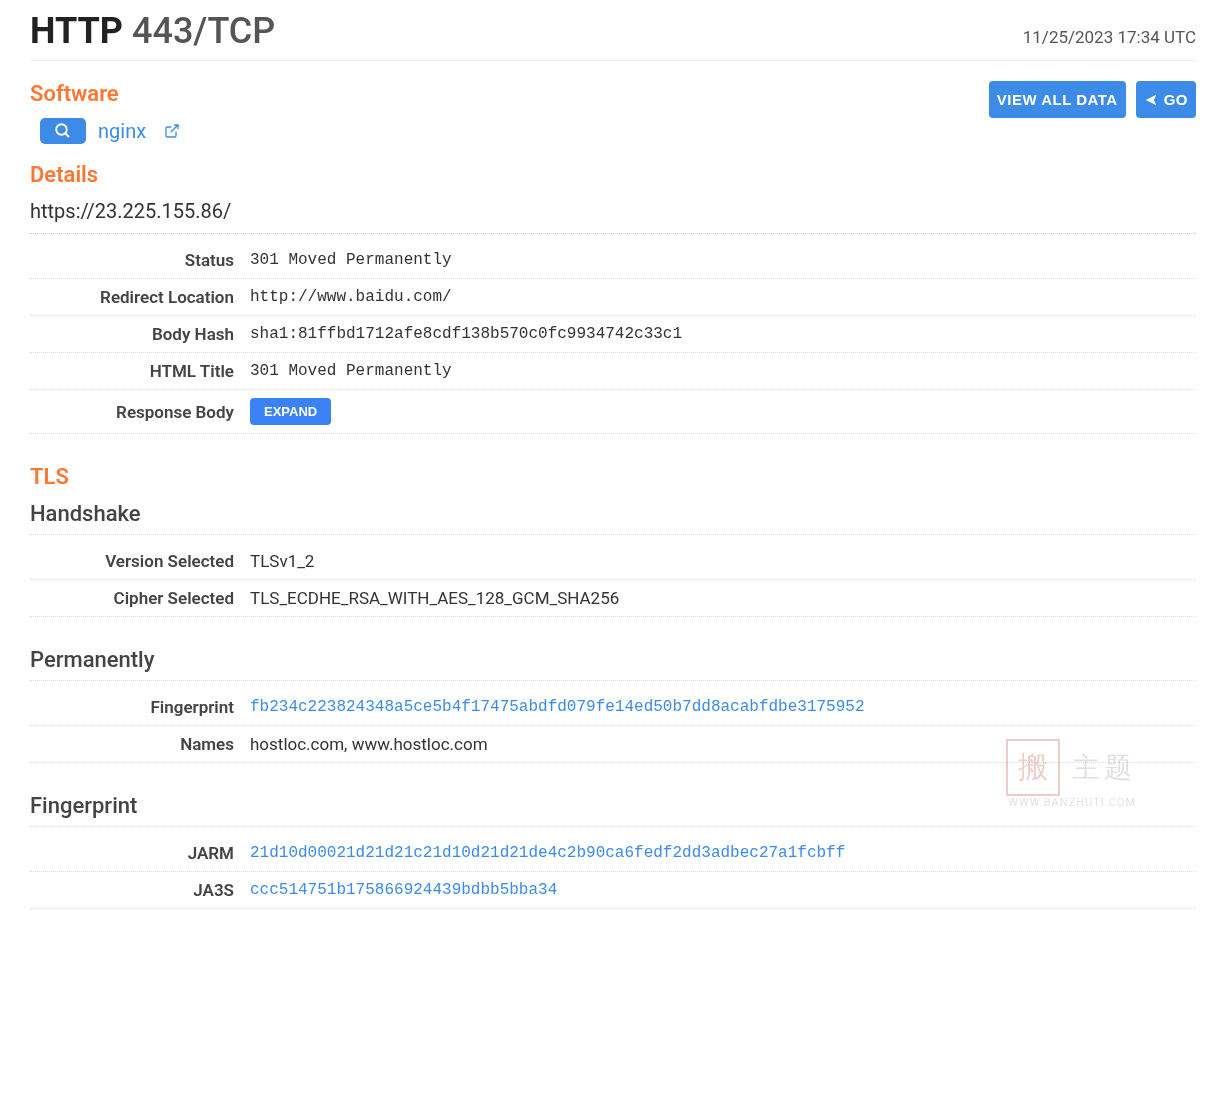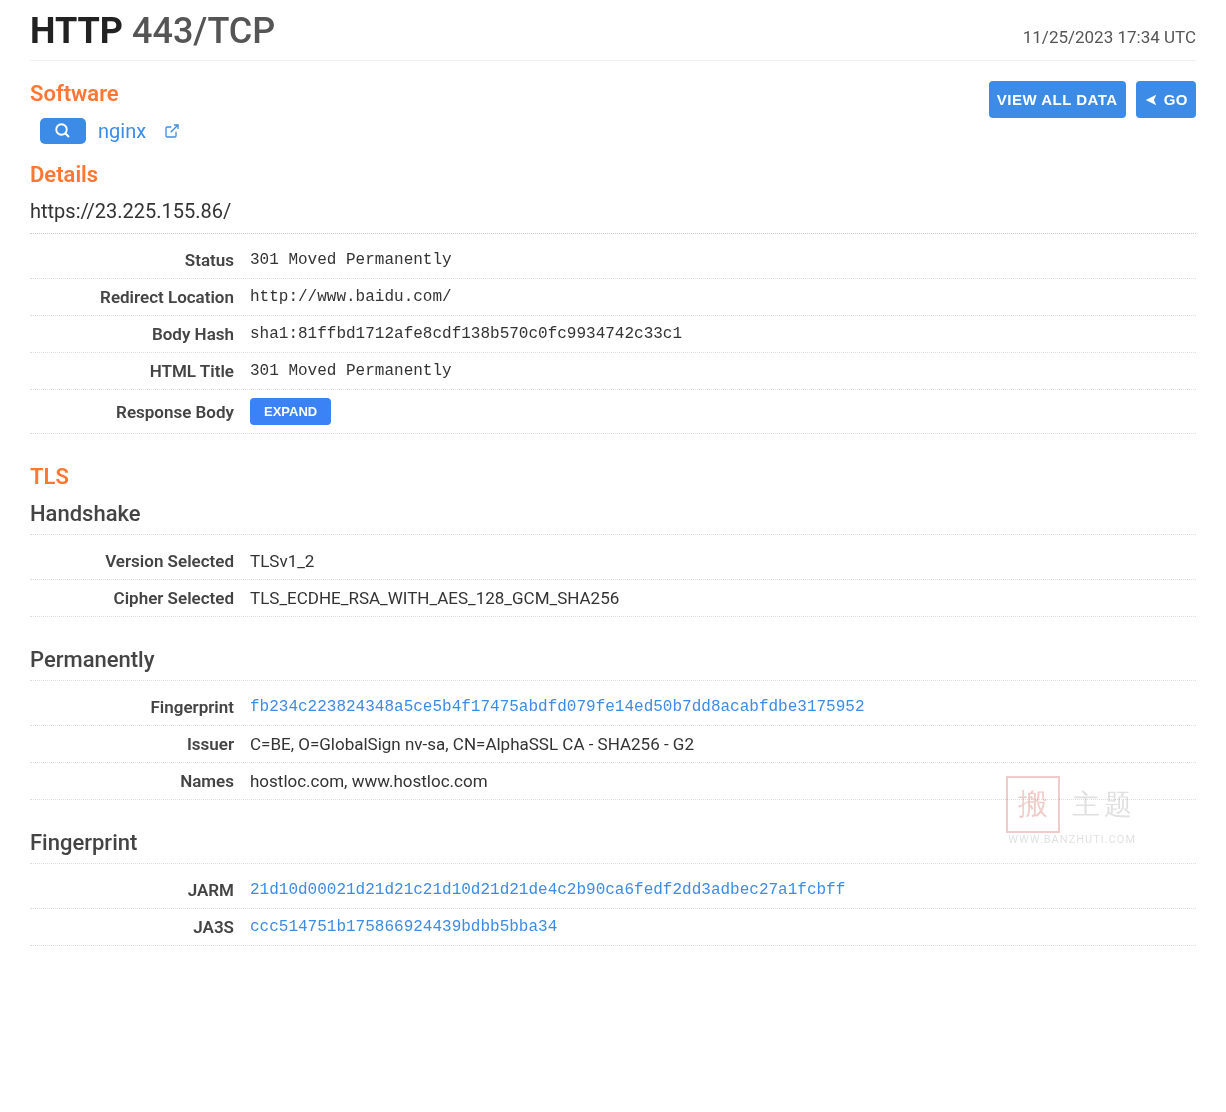--- a/index.html
+++ b/index.html
@@ -118,24 +118,20 @@
   </div>
 </div>
 
 <div class="subsection">
   <div class="sub-title">Permanently</div>
   <div class="kv-row">
     <div class="kv-key">Fingerprint</div>
     <div class="kv-val link">fb234c223824348a5ce5b4f17475abdfd079fe14ed50b7dd8acabfdbe3175952</div>
   </div>
   <div class="kv-row">
-    <div class="kv-key">Issuer</div>
-    <div class="kv-val">C=BE, O=GlobalSign nv-sa, CN=AlphaSSL CA - SHA256 - G2</div>
-  </div>
-  <div class="kv-row">
     <div class="kv-key">Names</div>
     <div class="kv-val">hostloc.com, www.hostloc.com</div>
   </div>
 </div>
 
 <div class="subsection">
   <div class="sub-title">Fingerprint</div>
   <div class="kv-row">
     <div class="kv-key">JARM</div>
     <div class="kv-val link">21d10d00021d21d21c21d10d21d21de4c2b90ca6fedf2dd3adbec27a1fcbff</div>

